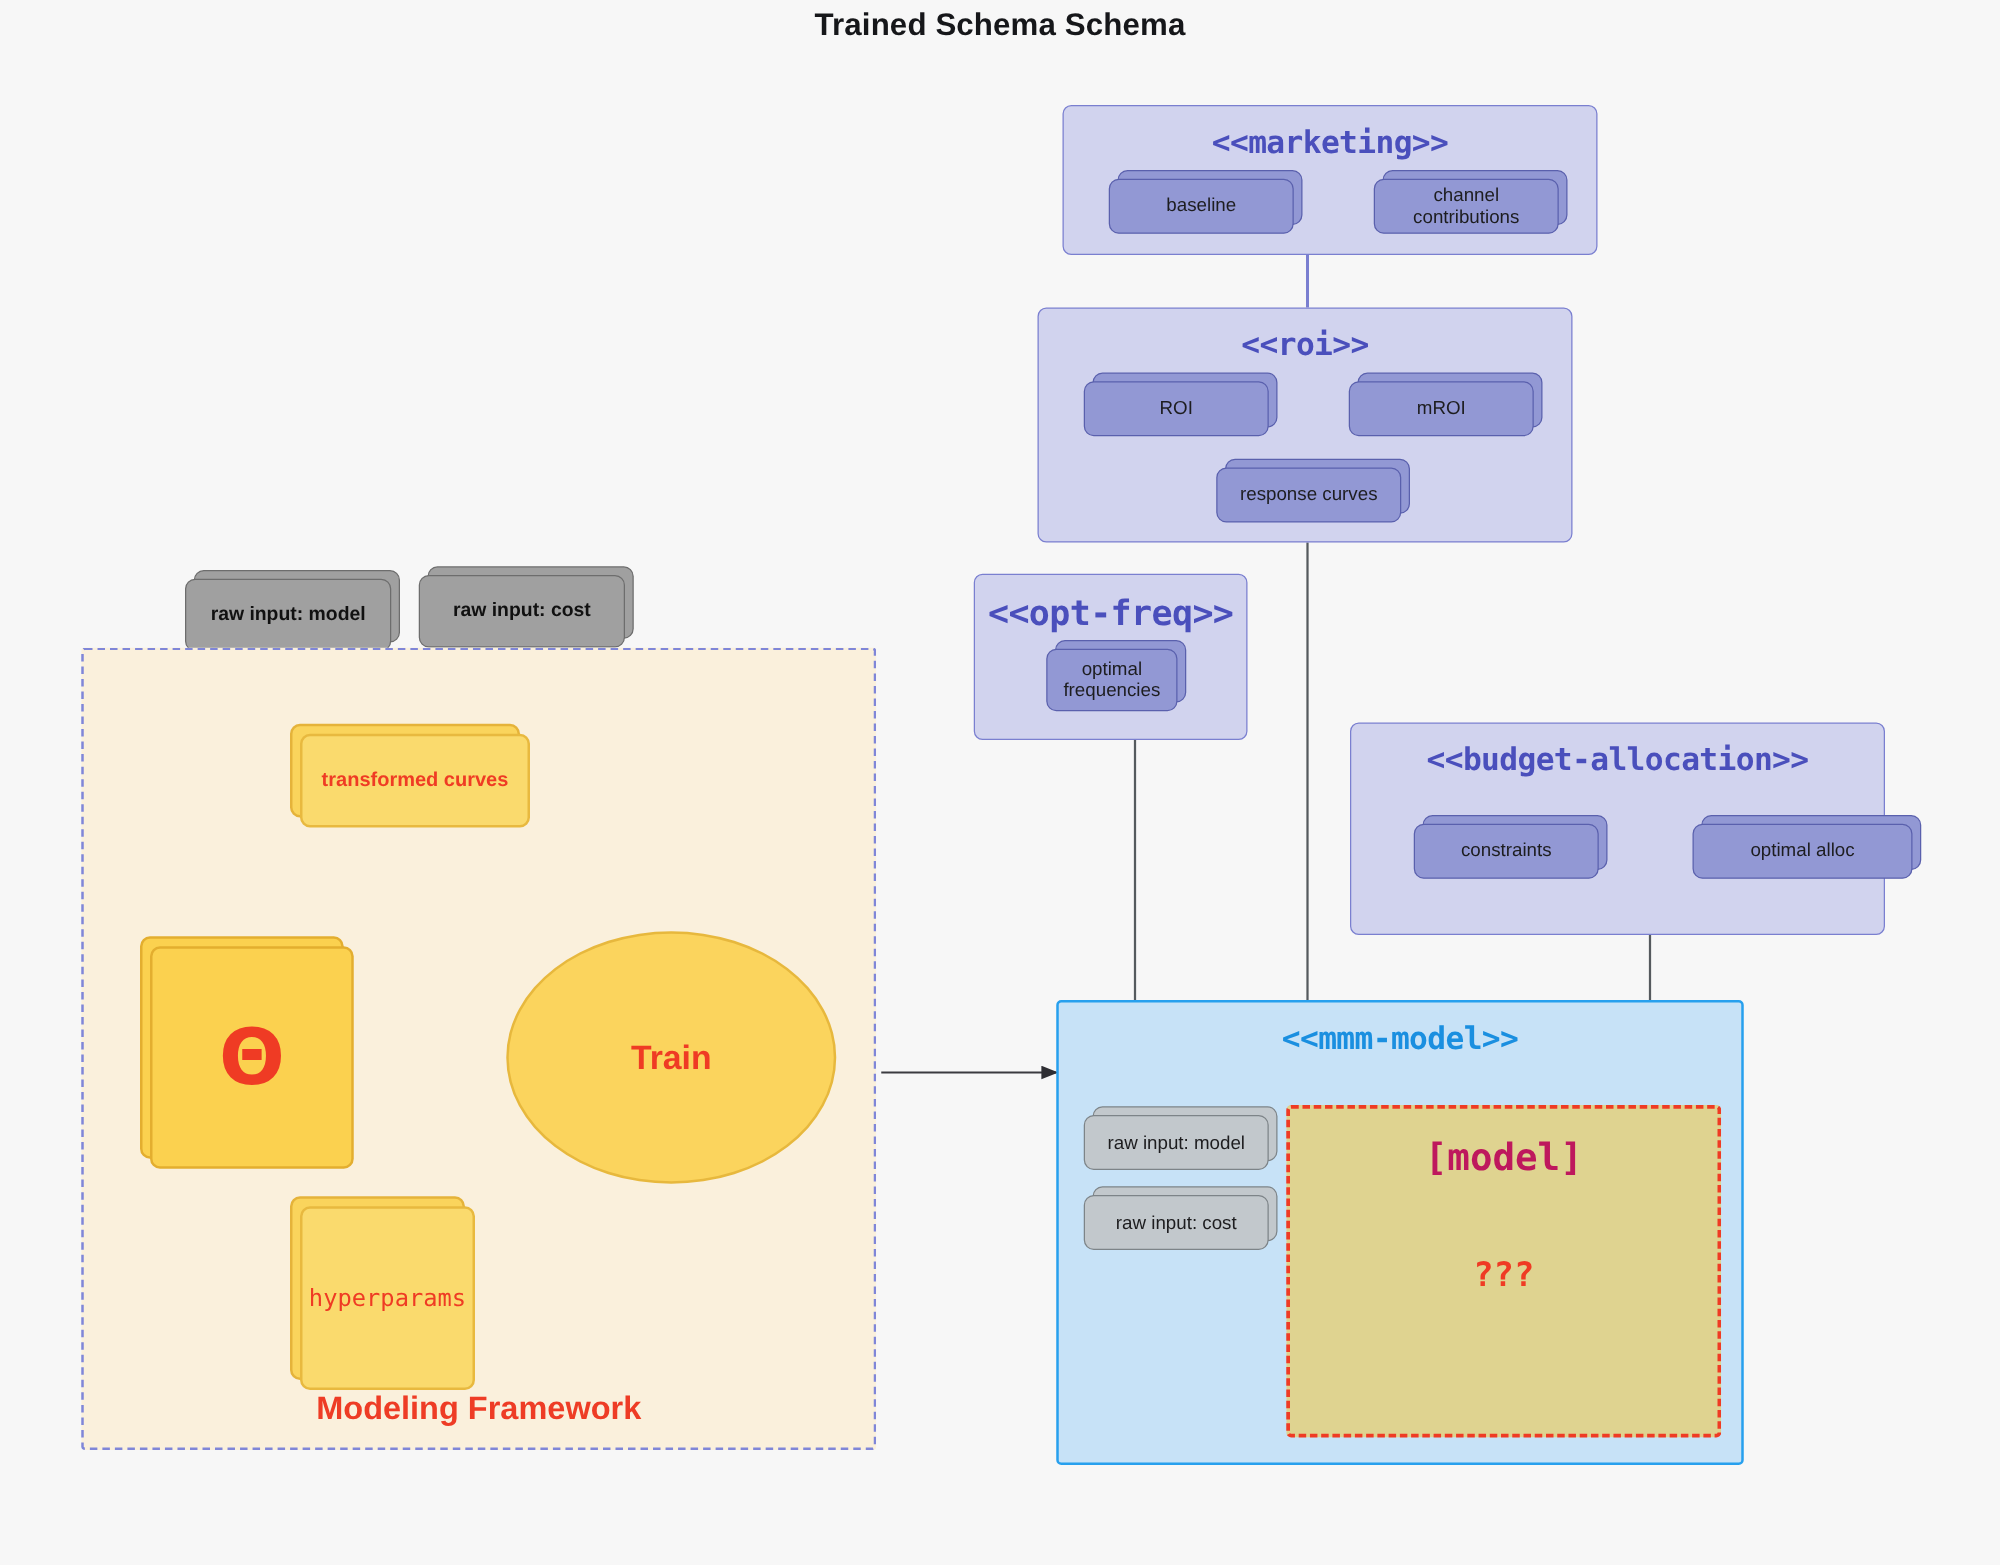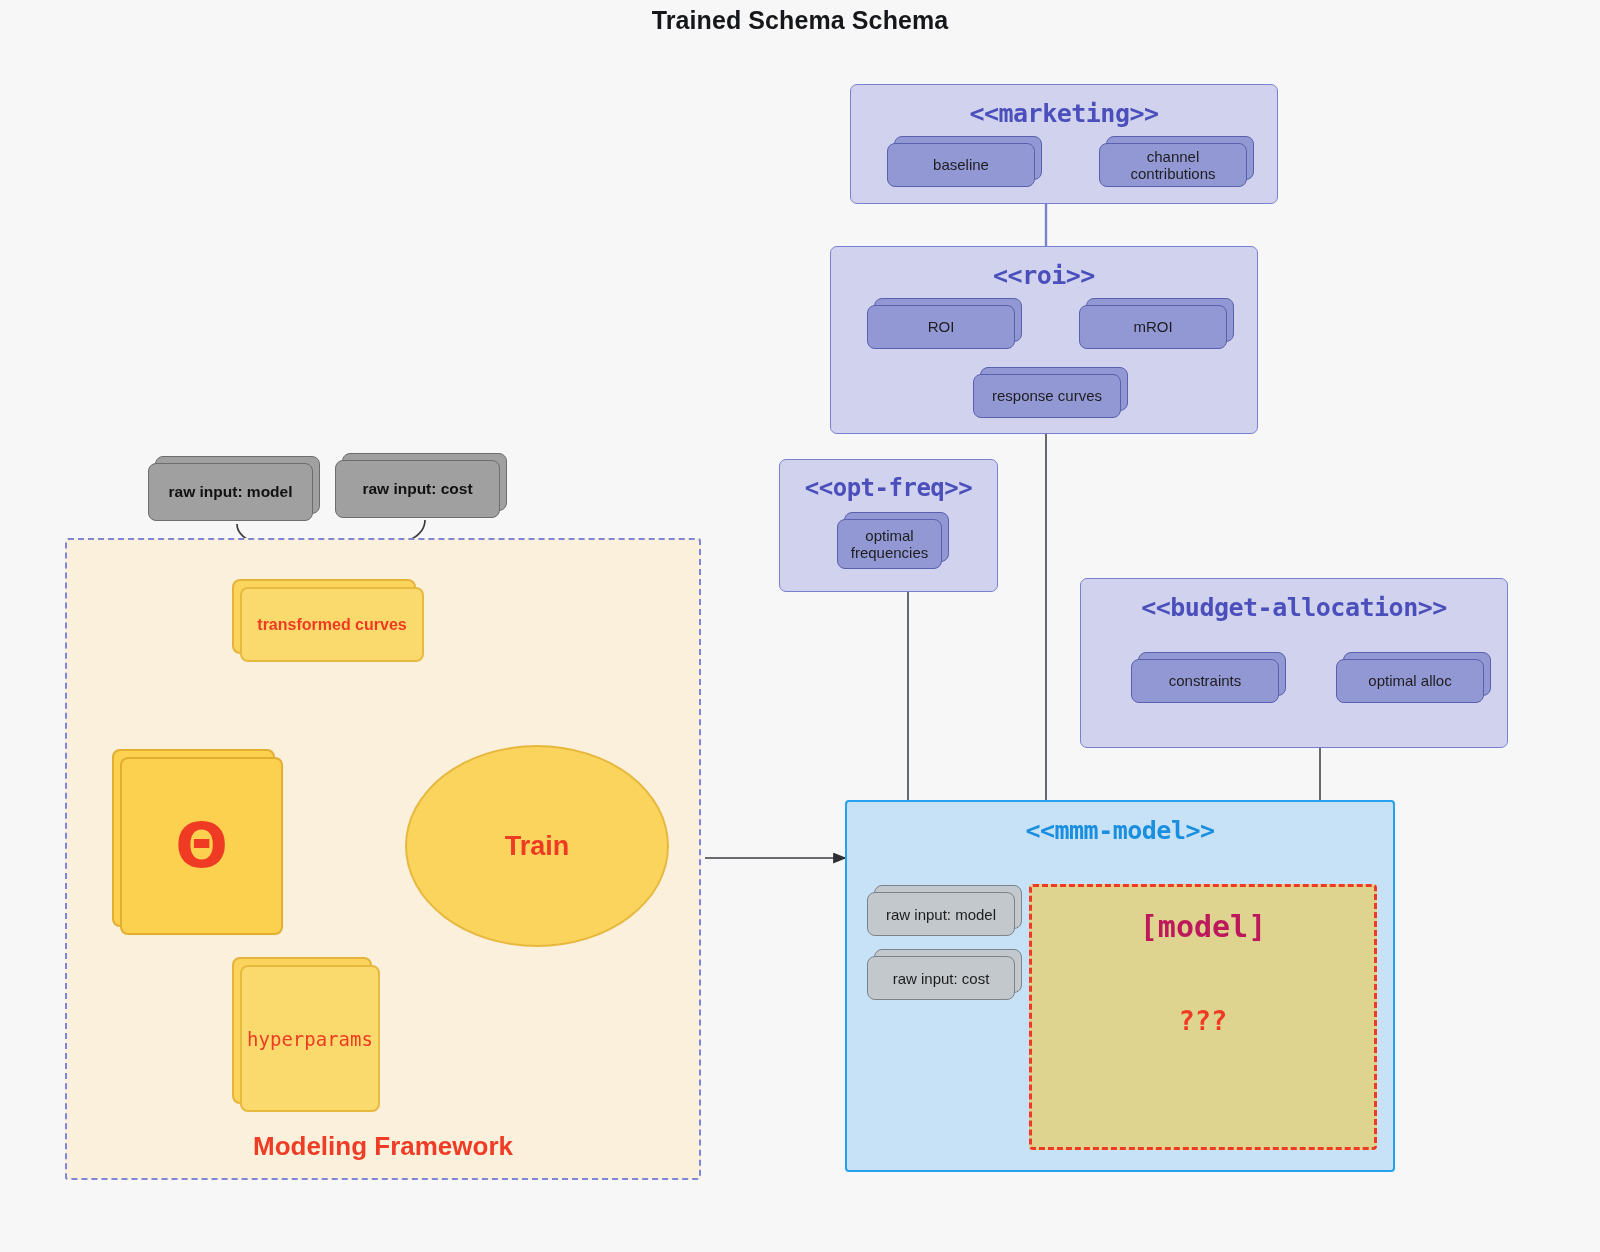--- a/index.html
+++ b/index.html
@@ -42,21 +42,21 @@
     position: absolute;
     left: 0; right: 0;
     top: 14px;
     text-align: center;
     font-family: "DejaVu Sans Mono", "Liberation Mono", monospace;
     font-weight: bold;
     font-size: 25px;
     color: #4a4fbc;
     letter-spacing: -0.5px;
   }
-  .pkg-title.small { font-size: 24px; }
+  .pkg-title.small { font-size: 28px; }
 
   
   .node {
     position: absolute;
   }
   .node .shadowcard {
     position: absolute;
     left: 7px; top: -7px;
     width: 100%; height: 100%;
     background: #9298d4;
@@ -269,21 +269,21 @@
     <div class="frontcard">optimal frequencies</div>
   </div>
 </div>
 
 <div class="abs pkg" style="left:1080px; top:578px; width:428px; height:170px;">
   <div class="pkg-title">&lt;&lt;budget-allocation&gt;&gt;</div>
   <div class="node" style="left:50px; top:80px; width:148px; height:44px;">
     <div class="shadowcard"></div>
     <div class="frontcard">constraints</div>
   </div>
-  <div class="node" style="left:255px; top:80px; width:148px; height:44px;">
+  <div class="node" style="left:273px; top:80px; width:148px; height:44px;padding-left:28px;">
     <div class="shadowcard"></div>
     <div class="frontcard">optimal alloc</div>
   </div>
 </div>
 
 <div class="abs pkg-blue" style="left:845px; top:800px; width:550px; height:372px;">
   <div class="pkg-title">&lt;&lt;mmm-model&gt;&gt;</div>
 
   <div class="gnode light" style="left:20px; top:90px; width:148px; height:44px;">
     <div class="shadowcard"></div>
@@ -302,21 +302,21 @@
 
 <div class="gnode" style="left:148px; top:463px; width:165px; height:58px;">
   <div class="shadowcard"></div>
   <div class="frontcard">raw input: model</div>
 </div>
 <div class="gnode" style="left:335px; top:460px; width:165px; height:58px;">
   <div class="shadowcard"></div>
   <div class="frontcard">raw input: cost</div>
 </div>
 
-<div class="abs framework" style="left:65px; top:538px; width:636px; height:642px;">
+<div class="abs framework" style="left:65px; top:518px; width:636px; height:642px;">
   <div class="framework-label">Modeling Framework</div>
 </div>
 
 <div class="ynode" style="left:240px; top:587px; width:184px; height:75px;">
   <div class="shadowcard"></div>
   <div class="frontcard label-bold">transformed curves</div>
 </div>
 
 <div class="ynode solid" style="left:120px; top:757px; width:163px; height:178px;">
   <div class="shadowcard"></div>

